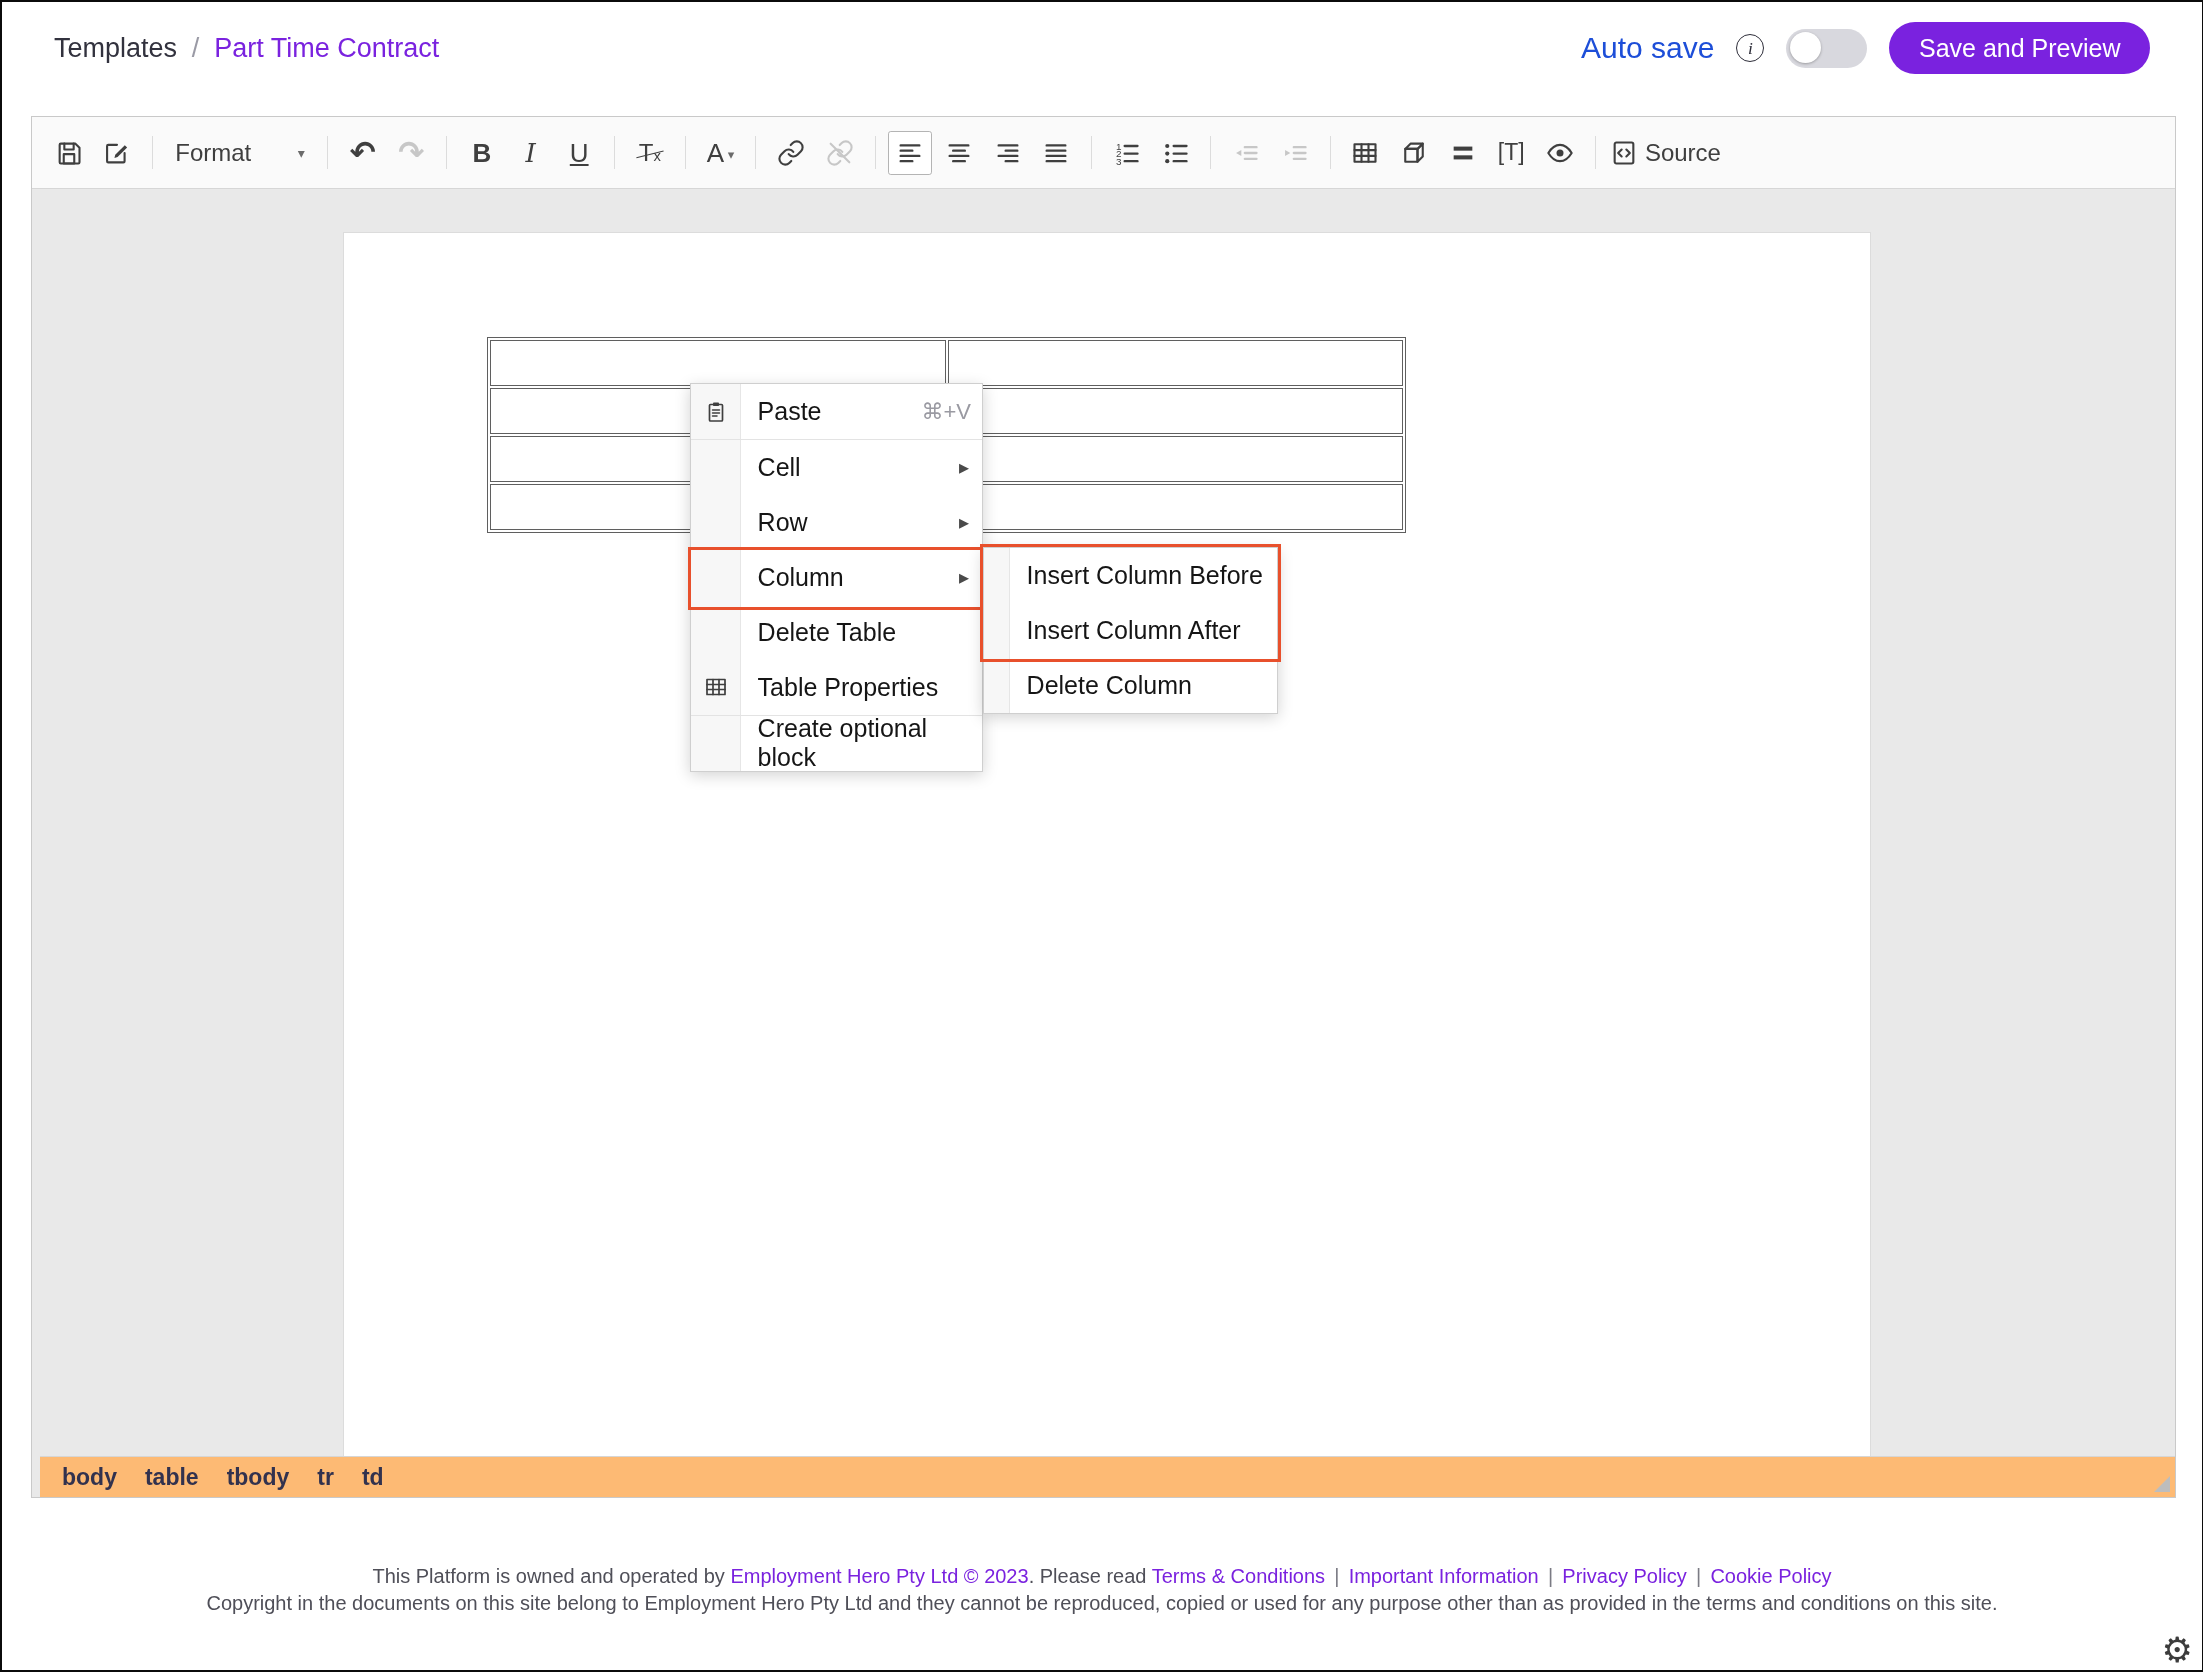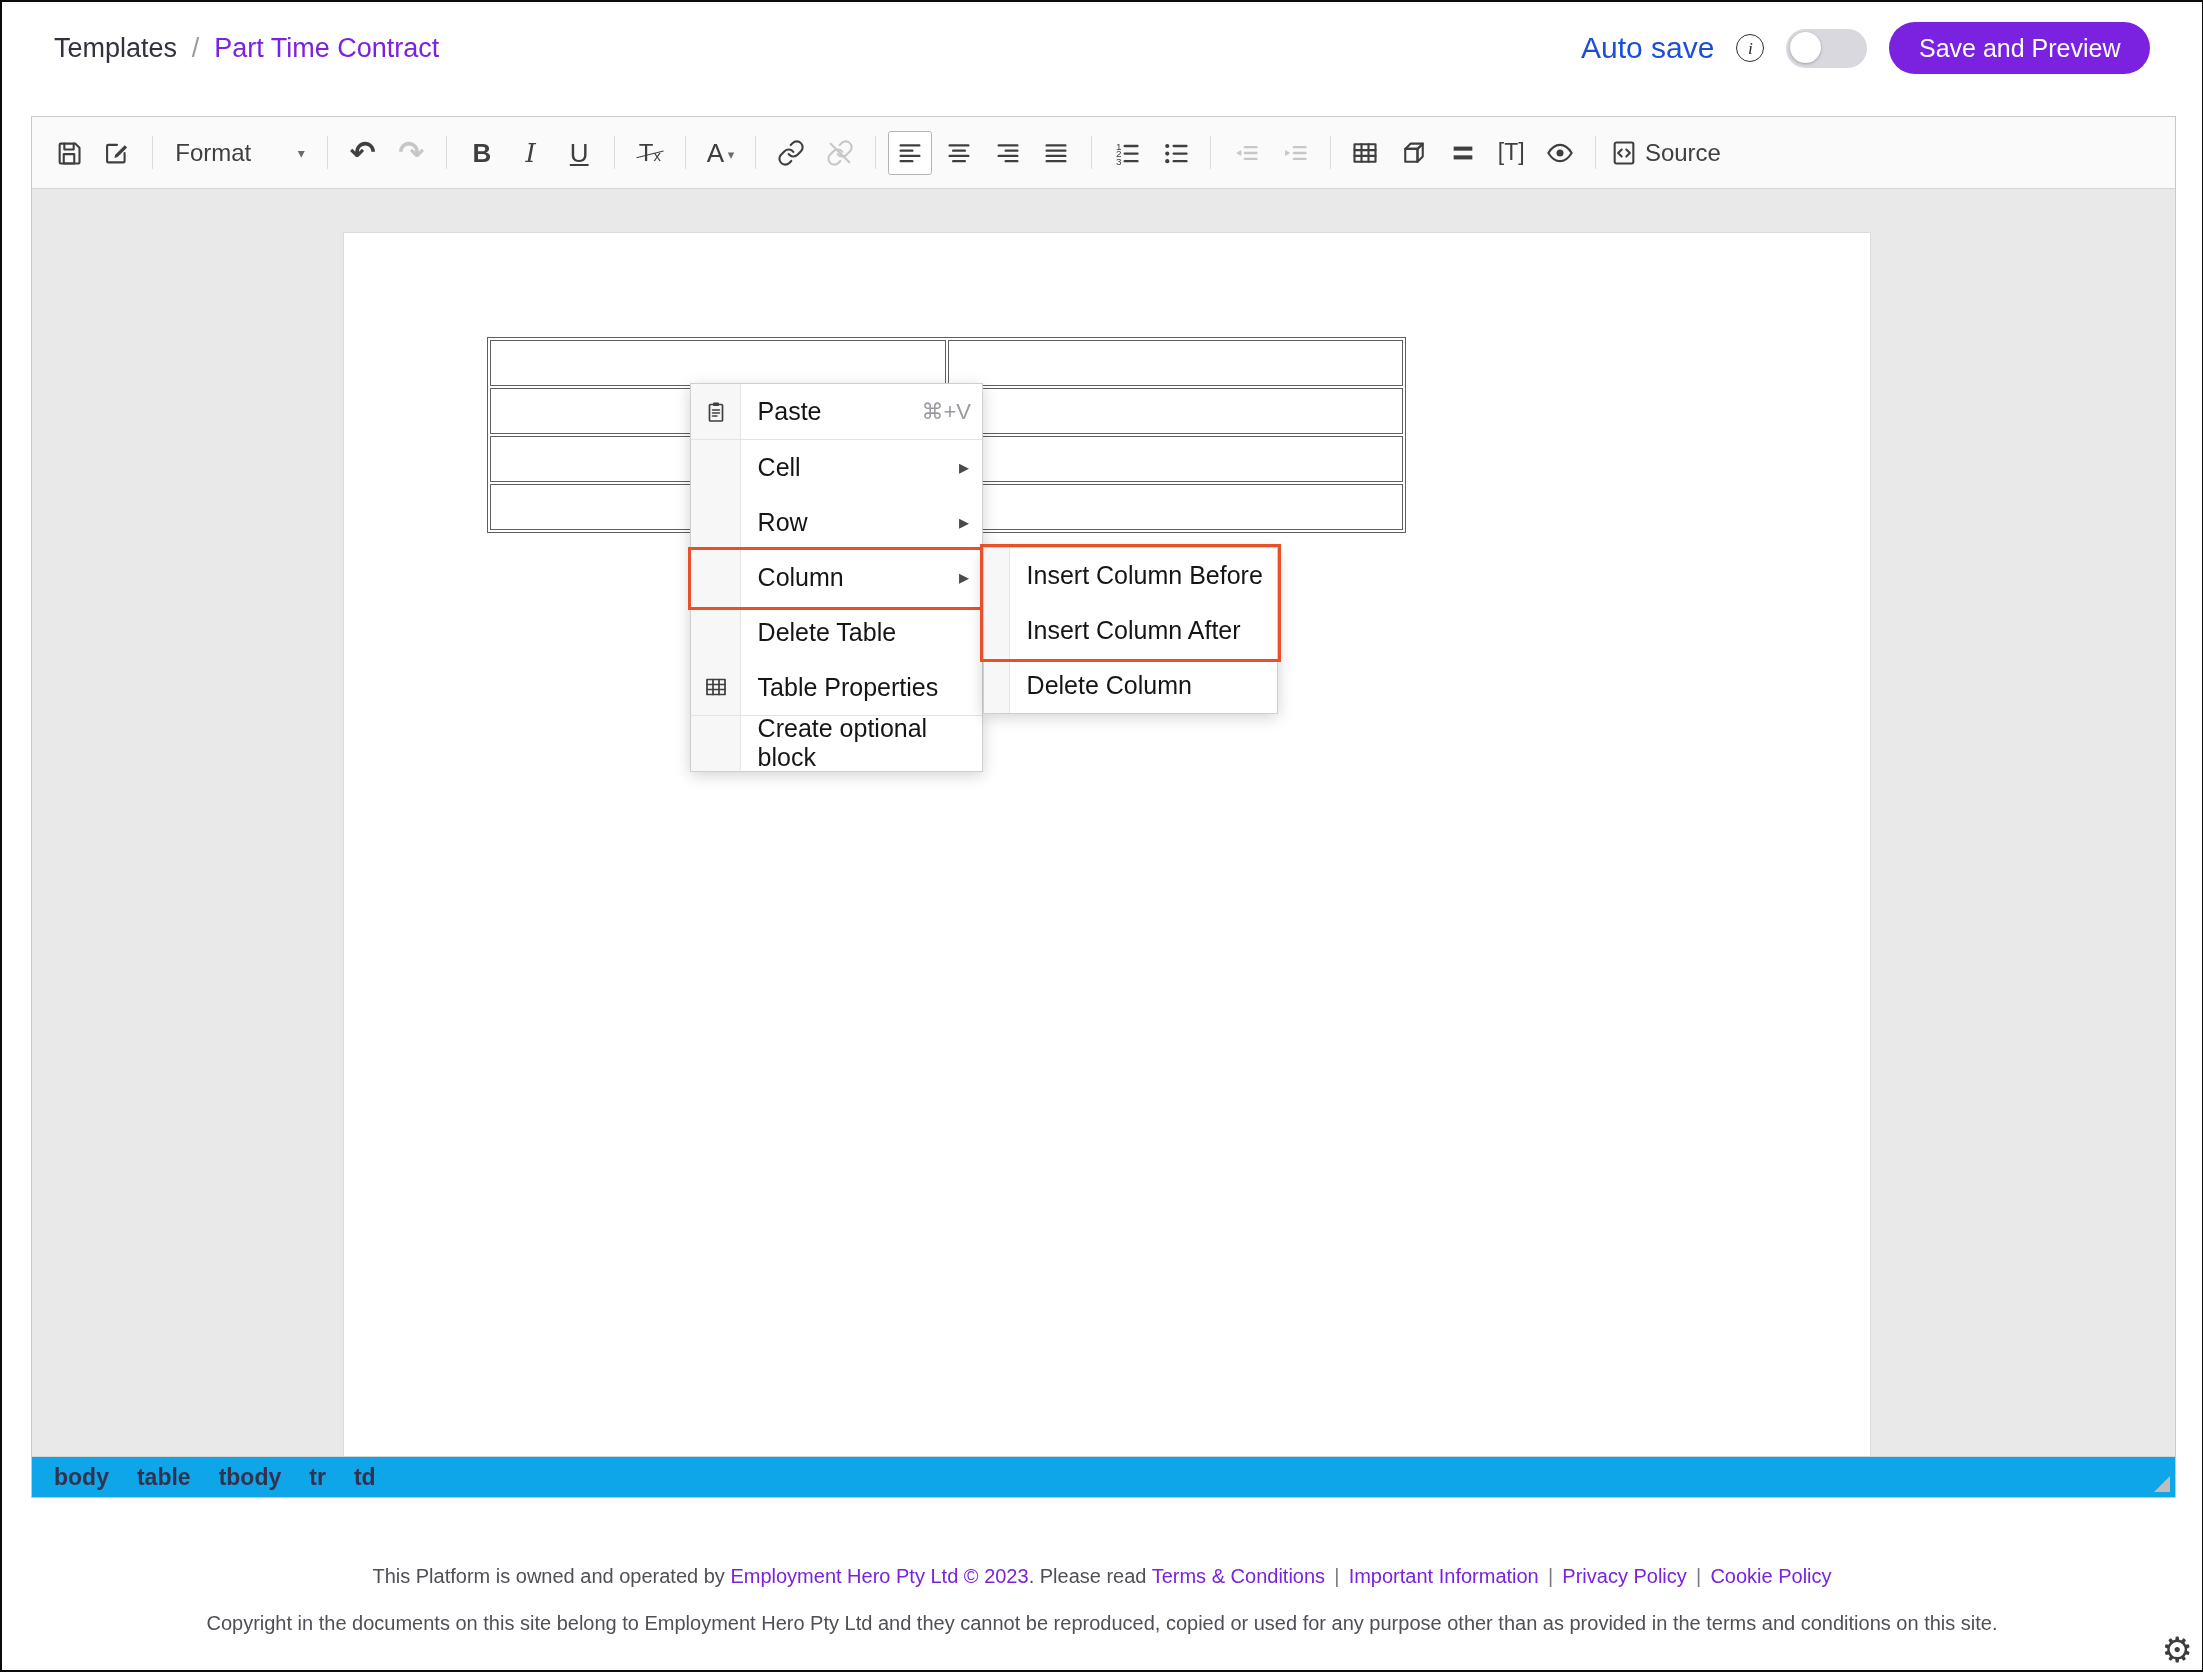--- a/index.html
+++ b/index.html
@@ -99,22 +99,22 @@
   }
   .doc-table {
     position: absolute; left: 143px; top: 104px; width: 919px;
     border-collapse: separate; border-spacing: 2.8px;
     border: 0.9px solid #5f5f5f; table-layout: fixed;
   }
   .doc-table td { border: 0.9px solid #5f5f5f; height: 46px; width: 50%; }
 
   
   .pathbar {
-    position: absolute; left: 0; right: 0; bottom: 0; height: 41px;
-    background: #0ea5e9; border-top: 0.9px solid #d6d6d6;
+    position: absolute; left: 8px; right: 0; bottom: 0; height: 41px;
+    background: #fdba74; border-top: 0.9px solid #d6d6d6;
     display: flex; align-items: center; gap: 28px; padding: 0 22px;
     font-size: 23px; font-weight: 700; color: #32324e;
   }
   .path-el { cursor: pointer; }
   .resize-handle {
     position: absolute; right: 4.6px; bottom: 4.6px; width: 0; height: 0;
     border-left: 16.6px solid transparent; border-bottom: 16.6px solid #bdbdbd;
     cursor: nwse-resize;
   }
 
@@ -155,21 +155,21 @@
   .hl-submenu {
     position: absolute; left: -3.7px; right: -3.7px; top: -3.7px; height: 118px;
     border: 3.7px solid #e8502c; pointer-events: none; z-index: 31;
   }
 
   
   .site-footer {
     position: absolute; left: 0; right: 0; top: 1563px; text-align: center;
     font-size: 20px; color: #4f4f58;
   }
-  .site-footer .l1 { margin-bottom: 24px; text-align: center; }
+  .site-footer .l1 { margin-bottom: 4px; text-align: center; }
   .site-footer .l2 { padding: 0 37px; }
   .flink { color: #7a22df; cursor: pointer; }
   .fsep { color: #7b7b84; margin: 0 9.2px; }
   .gear {
     position: absolute; right: 9.2px; bottom: 1.8px; font-size: 35px;
     color: #3c3c3c; cursor: pointer; line-height: 1;
     font-family: "DejaVu Sans", sans-serif;
   }
 </style>
 </head>

